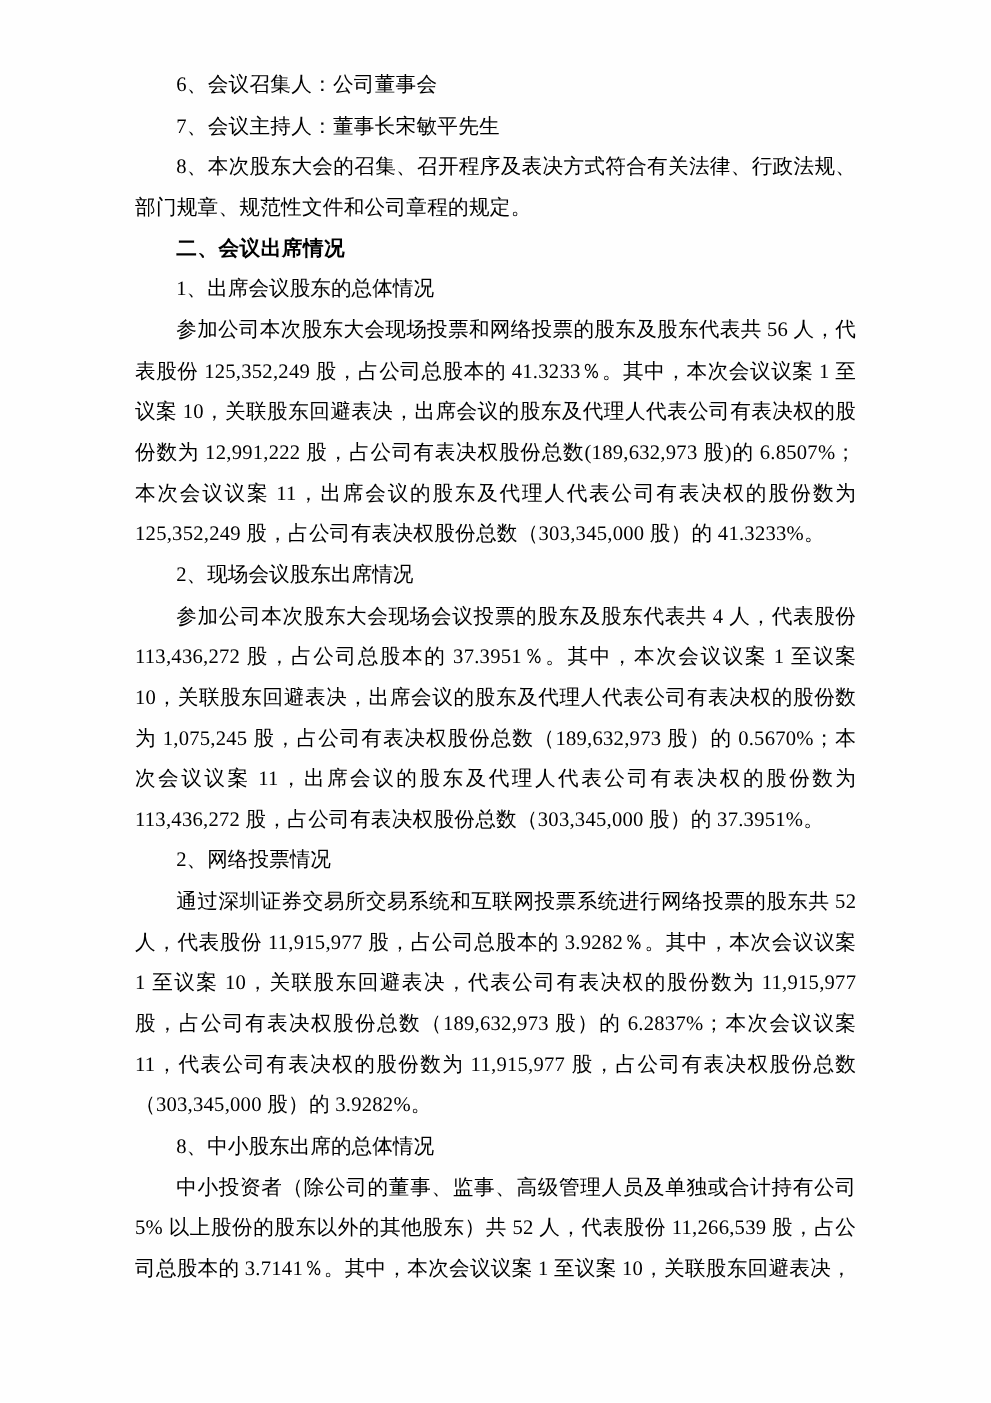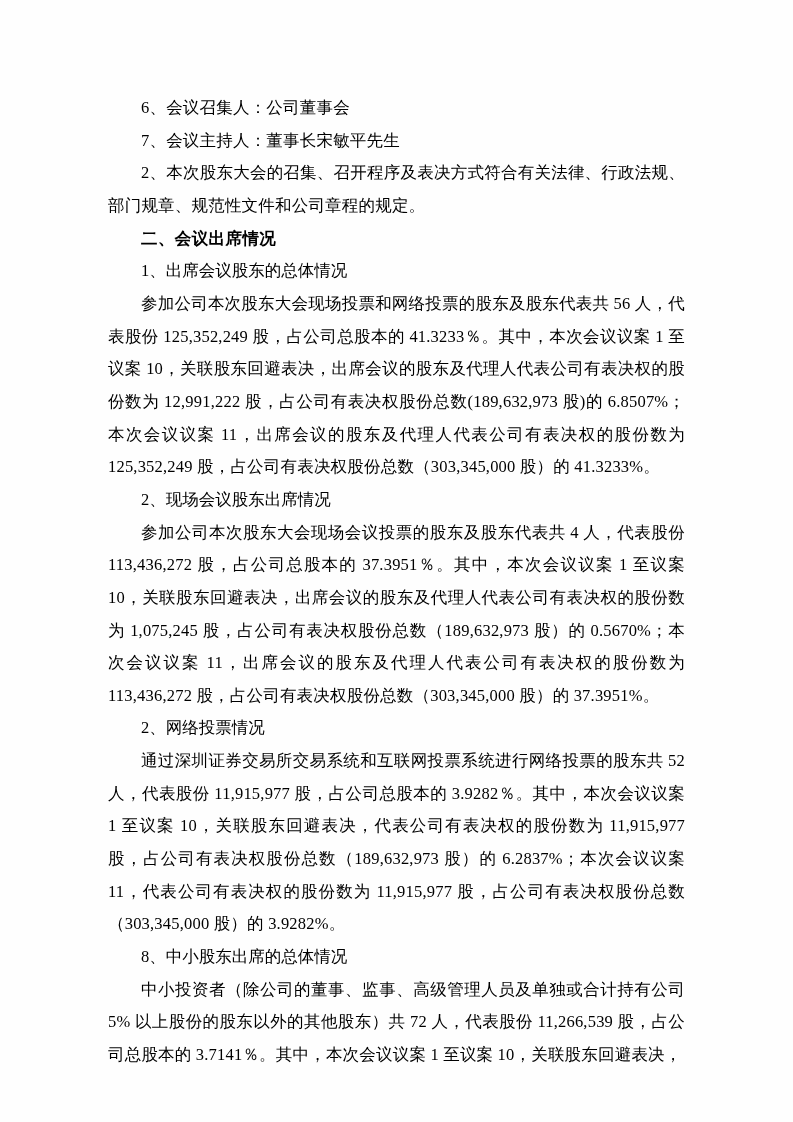--- a/index.html
+++ b/index.html
@@ -11,21 +11,21 @@
     height: 1122px;
     background: #ffffff;
     font-family: "Liberation Serif", "DejaVu Serif", serif;
     color: #000000;
   }
   .page {
     position: relative;
     width: 793px;
     height: 1122px;
     box-sizing: border-box;
-    padding: 92px 108px 60px 108px;
+    padding: 52px 108px 60px 108px;
     background: #fefefe;
   }
   .doc-body {
     font-size: 16.5px;
     line-height: 1.98;
     text-align: justify;
     text-justify: inter-ideograph;
   }
   p.para {
     margin: 0 0 0 0;
@@ -49,30 +49,30 @@
   }
 </style>
 </head>
 <body>
 
 <div class="page">
   <div class="doc-body">
 
     <p class="para">6、会议召集人：公司董事会</p>
     <p class="para">7、会议主持人：董事长宋敏平先生</p>
-    <p class="para just">2、本次股东大会的召集、召开程序及表决方式符合有关法律、行政法规、部门规章、规范性文件和公司章程的规定。</p>
+    <p class="para just">8、本次股东大会的召集、召开程序及表决方式符合有关法律、行政法规、部门规章、规范性文件和公司章程的规定。</p>
 
     <p class="heading">二、会议出席情况</p>
 
     <p class="subheading">1、出席会议股东的总体情况</p>
     <p class="para just">参加公司本次股东大会现场投票和网络投票的股东及股东代表共 56 人，代表股份 125,352,249 股，占公司总股本的 41.3233％。其中，本次会议议案 1 至议案 10，关联股东回避表决，出席会议的股东及代理人代表公司有表决权的股份数为 12,991,222 股，占公司有表决权股份总数(189,632,973 股)的 6.8507%；本次会议议案 11，出席会议的股东及代理人代表公司有表决权的股份数为 125,352,249 股，占公司有表决权股份总数（303,345,000 股）的 41.3233%。</p>
 
     <p class="subheading">2、现场会议股东出席情况</p>
     <p class="para just">参加公司本次股东大会现场会议投票的股东及股东代表共 4 人，代表股份 113,436,272 股，占公司总股本的 37.3951％。其中，本次会议议案 1 至议案 10，关联股东回避表决，出席会议的股东及代理人代表公司有表决权的股份数为 1,075,245 股，占公司有表决权股份总数（189,632,973 股）的 0.5670%；本次会议议案 11，出席会议的股东及代理人代表公司有表决权的股份数为 113,436,272 股，占公司有表决权股份总数（303,345,000 股）的 37.3951%。</p>
 
     <p class="subheading">2、网络投票情况</p>
     <p class="para just">通过深圳证券交易所交易系统和互联网投票系统进行网络投票的股东共 52 人，代表股份 11,915,977 股，占公司总股本的 3.9282％。其中，本次会议议案 1 至议案 10，关联股东回避表决，代表公司有表决权的股份数为 11,915,977 股，占公司有表决权股份总数（189,632,973 股）的 6.2837%；本次会议议案 11，代表公司有表决权的股份数为 11,915,977 股，占公司有表决权股份总数（303,345,000 股）的 3.9282%。</p>
 
     <p class="subheading">8、中小股东出席的总体情况</p>
-    <p class="para just">中小投资者（除公司的董事、监事、高级管理人员及单独或合计持有公司5% 以上股份的股东以外的其他股东）共 72 人，代表股份 11,266,539 股，占公司总股本的 3.7141％。其中，本次会议议案 1 至议案 10，关联股东回避表决，</p>
+    <p class="para just">中小投资者（除公司的董事、监事、高级管理人员及单独或合计持有公司5% 以上股份的股东以外的其他股东）共 52 人，代表股份 11,266,539 股，占公司总股本的 3.7141％。其中，本次会议议案 1 至议案 10，关联股东回避表决，</p>
 
   </div>
 </div>
 
 </body></html>

